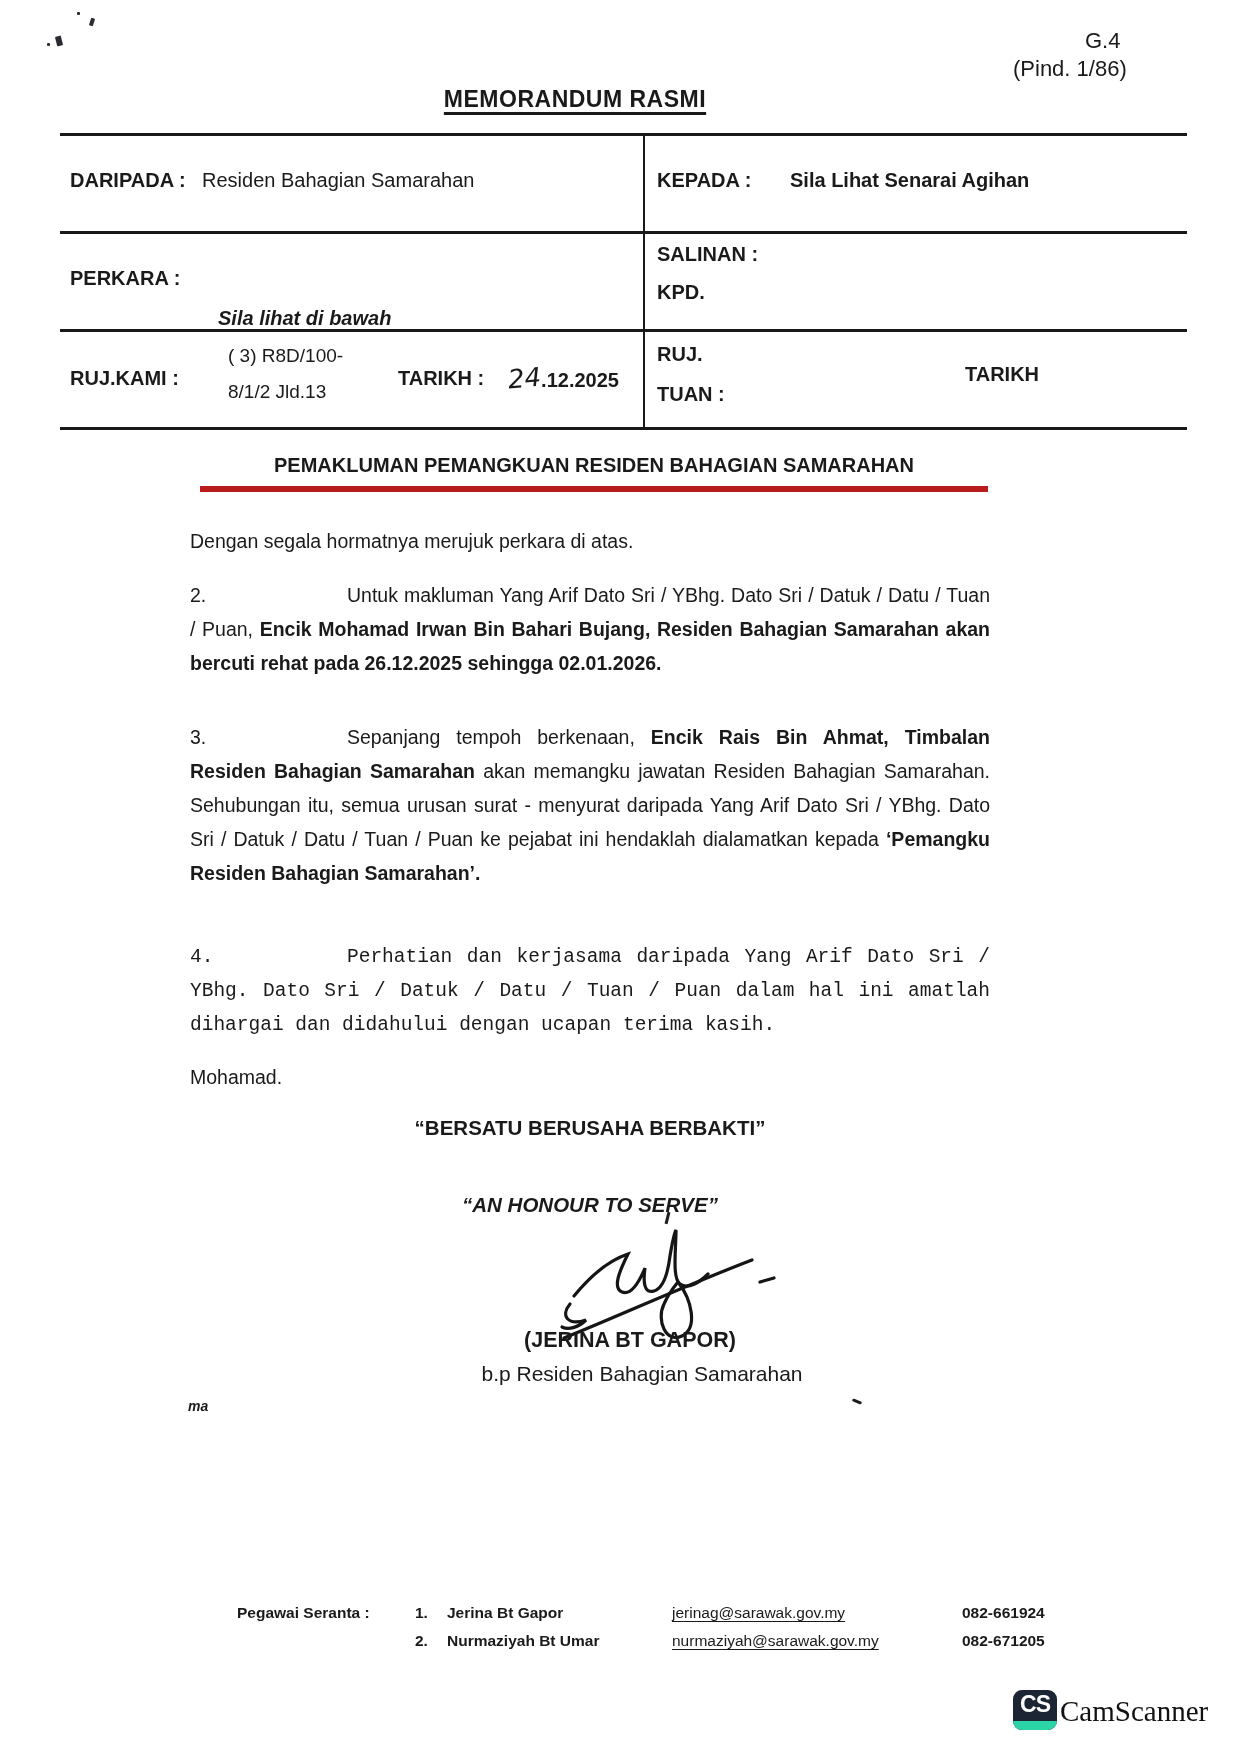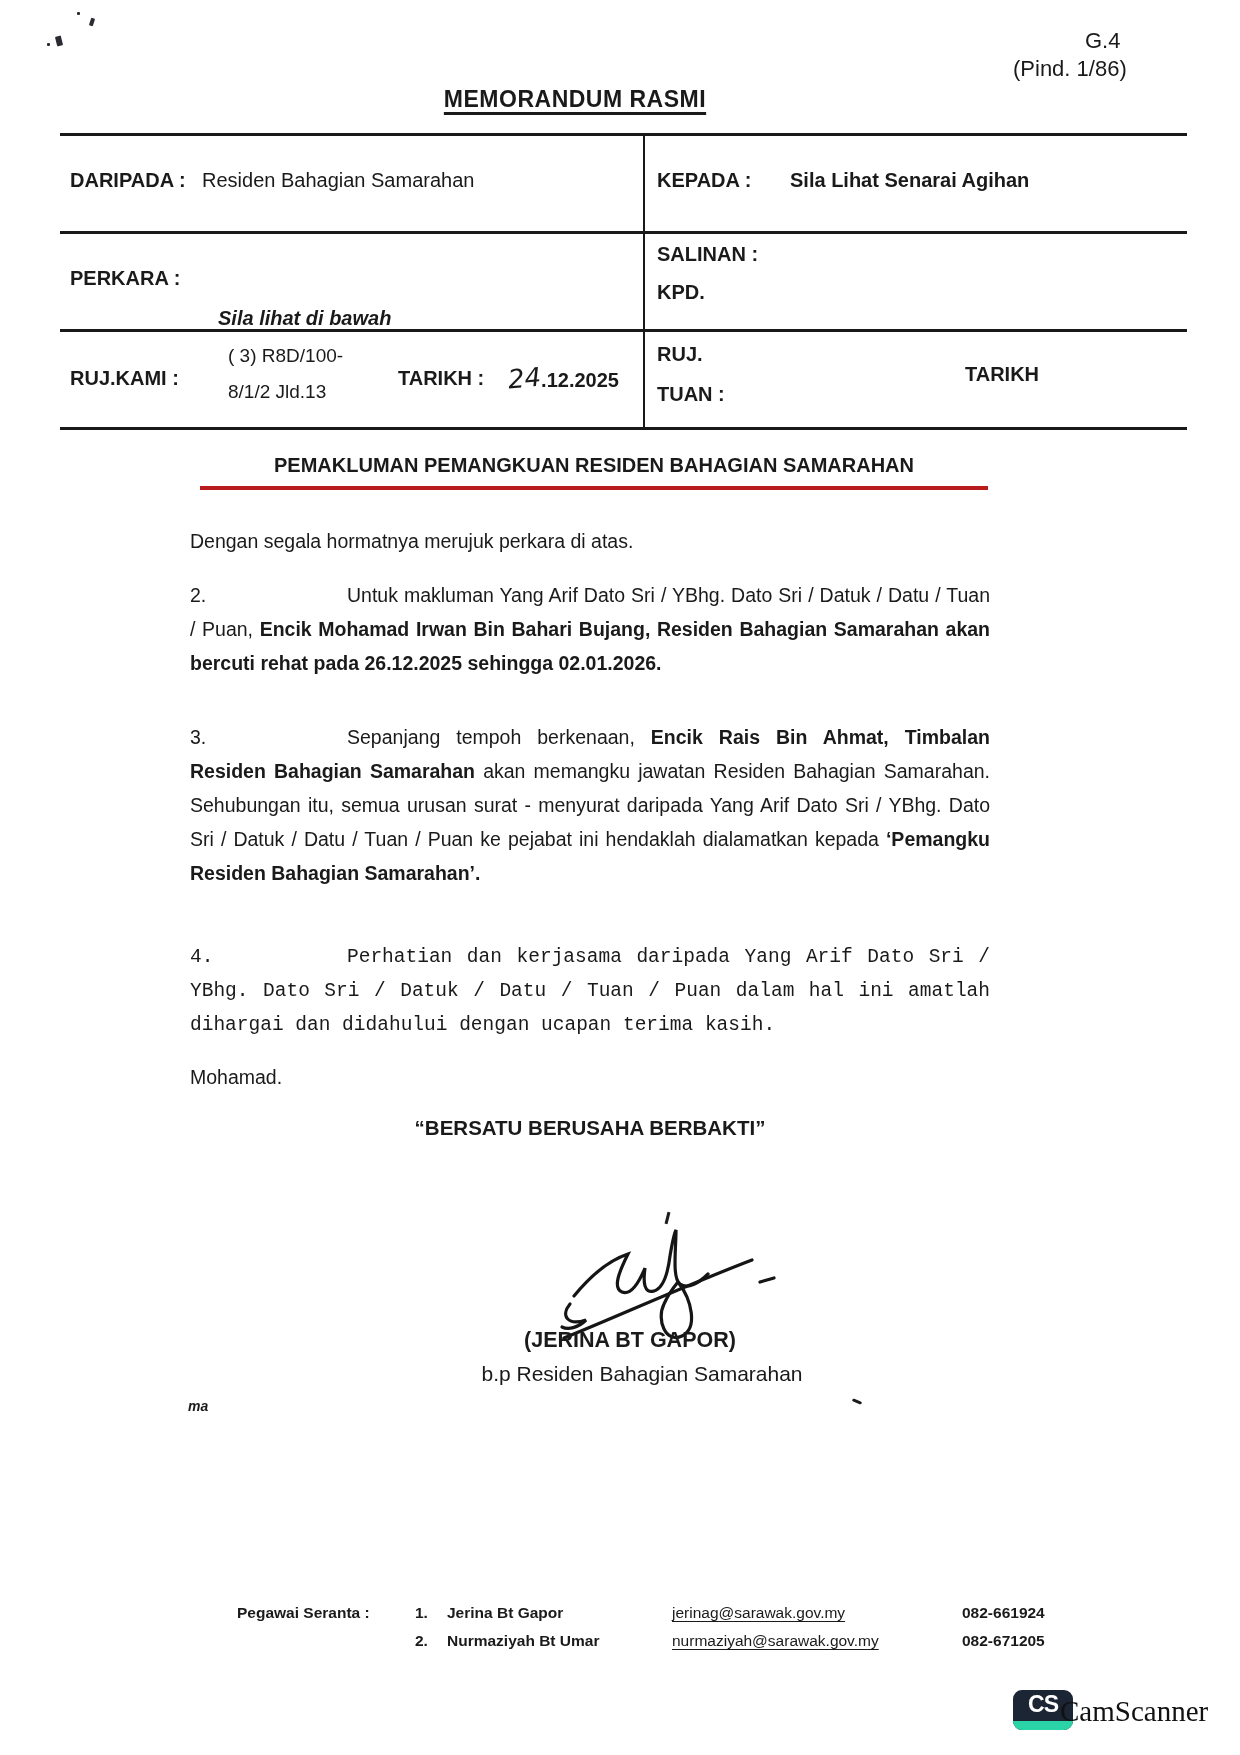--- a/index.html
+++ b/index.html
@@ -27,41 +27,41 @@
   .hline{position:absolute;left:0;right:0;height:3px;background:#191919;}
   .vline{position:absolute;left:583px;top:0;bottom:0;width:2px;background:#191919;}
   .cell-lab{font-size:20px;font-weight:bold;white-space:nowrap;}
   .cell-val{font-size:20px;white-space:nowrap;}
 
   
   .para{position:absolute;left:190px;width:800px;font-size:19.5px;line-height:34px;
         text-align:justify;margin:0;}
   .pnum{display:inline-block;width:157px;}
   .subject{left:200px;top:454px;width:788px;text-align:center;font-size:20px;
-    font-weight:bold;border-bottom:4px solid #b91c1c;padding-bottom:9px;}
+    font-weight:bold;border-bottom:6px solid #b91c1c;padding-bottom:9px;}
   .plain{text-align:left;}
   .motto{left:190px;top:1110px;width:800px;text-align:center;
     font-size:20.5px;font-weight:bold;line-height:36px;}
 
   .sig-name{left:230px;top:1328px;width:800px;text-align:center;
     font-size:21.5px;font-weight:bold;}
   .sig-title{left:242px;top:1362px;width:800px;text-align:center;font-size:21px;}
   .ma-note{left:188px;top:1398px;font-size:14px;font-weight:bold;font-style:italic;}
 
   
   .ft{font-size:15.5px;white-space:nowrap;}
   .ft-label{left:237px;top:1604px;font-weight:bold;}
   .ft-num{left:415px;font-weight:bold;}
   .ft-name{left:447px;font-weight:bold;}
   .ft-mail{left:672px;text-decoration:underline;text-underline-offset:3px;}
   .ft-phone{left:962px;font-weight:600;}
   .row1{top:1604px;} .row2{top:1632px;}
 
   
-  .cs-badge{left:1013px;top:1690px;width:60px;height:40px;border-radius:9px;
+  .cs-badge{left:1013px;top:1690px;width:44px;height:40px;border-radius:9px;
     background:#1b2534;overflow:hidden;}
   .cs-accent{position:absolute;left:0;right:0;bottom:0;height:9px;background:#2bd4a7;}
   .cs-letters{position:absolute;left:0;top:1px;width:100%;text-align:center;
     color:#ffffff;font-size:23px;font-weight:bold;letter-spacing:-1px;}
   .cs-brand{left:1060px;top:1695px;font-family:"Liberation Serif", serif;
     font-size:29px;color:#111111;}
 
   .tick{position:absolute;background:#1c1c1c;}
 </style>
 </head>
@@ -123,20 +123,21 @@
 <p class="para" style="top:940px;font-family:Liberation Mono, monospace;">
   <span class="pnum">4.</span><span>Perhatian dan kerjasama daripada Yang Arif Dato Sri / YBhg. Dato Sri / Datuk / Datu / Tuan / Puan dalam hal ini amatlah dihargai dan didahului dengan ucapan terima kasih.</span>
 </p>
 
 <p class="para plain" style="top:1060px;">
   <span>Mohamad.</span>
 </p>
 
 <div class="abs motto">
   <div>“BERSATU BERUSAHA BERBAKTI”</div>
+  <div class="i">“AN HONOUR TO SERVE”</div>
 </div>
 
 <div class="tick" style="left:666px;top:1212px;width:3px;height:12px;transform:rotate(14deg);"></div>
 <svg class="abs" style="left:552px;top:1224px;" width="230" height="125" viewBox="0 0 230 125">
   <g fill="none" stroke="#151515" stroke-width="3.2" stroke-linecap="round">
     <path d="M22 72 C40 50 58 36 76 30 C68 46 60 64 70 68 C80 72 88 56 93 44 C91 58 92 70 102 67 C112 64 116 48 118 32 C120 20 122 10 124 6 C124 26 120 54 128 60 C136 66 148 58 156 50"></path>
     <path d="M126 58 C140 76 146 104 130 112 C114 120 104 96 112 80 C116 71 121 64 126 58"></path>
     <path d="M12 114 C62 94 132 62 200 36"></path>
     <path d="M18 80 C8 92 16 102 34 96 C26 104 16 106 10 103"></path>
     <path d="M208 58 L222 54"></path>

